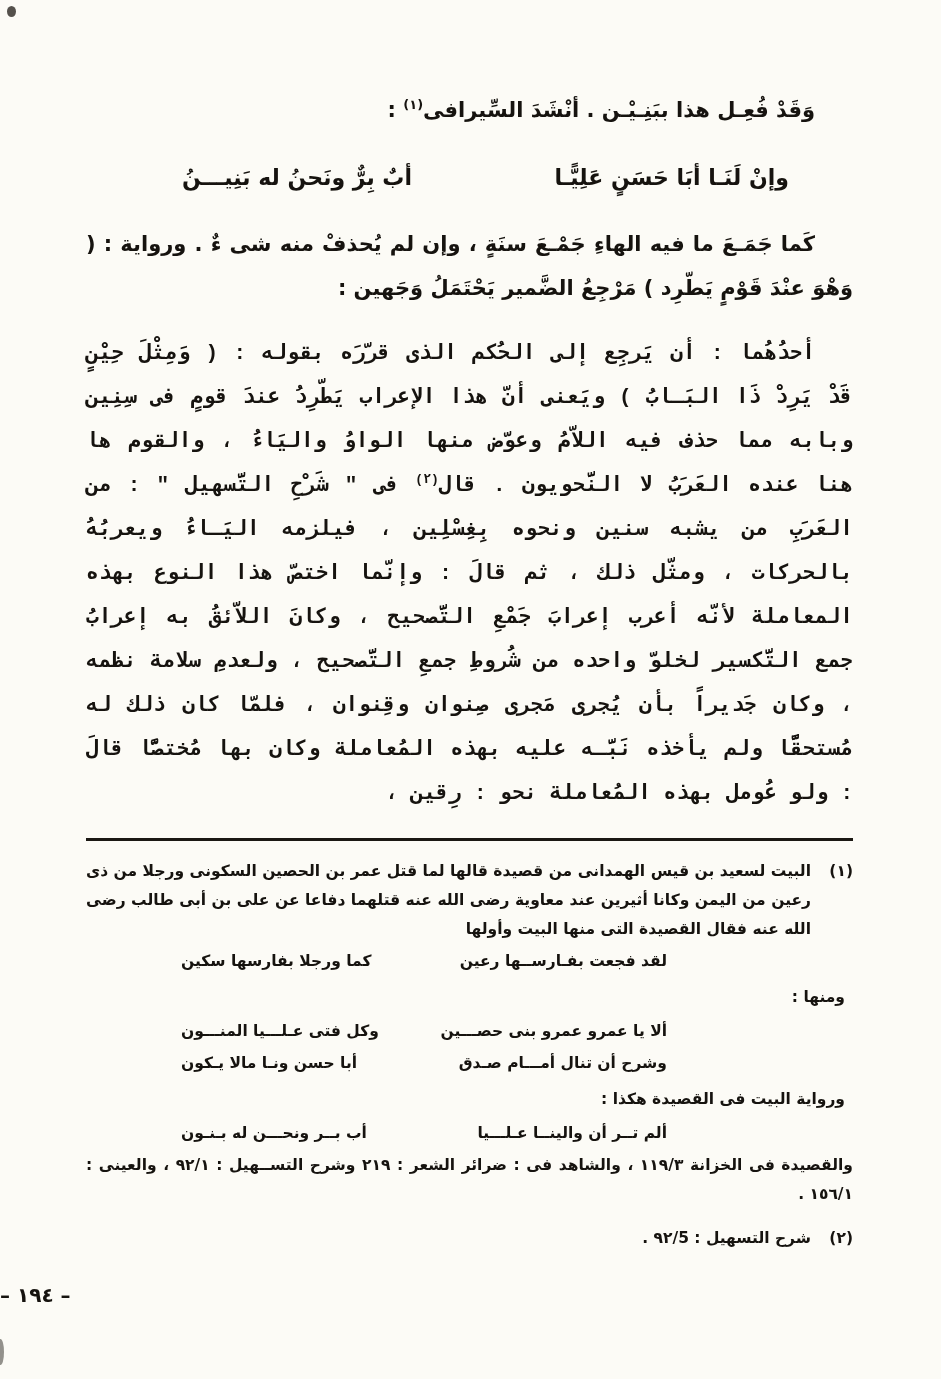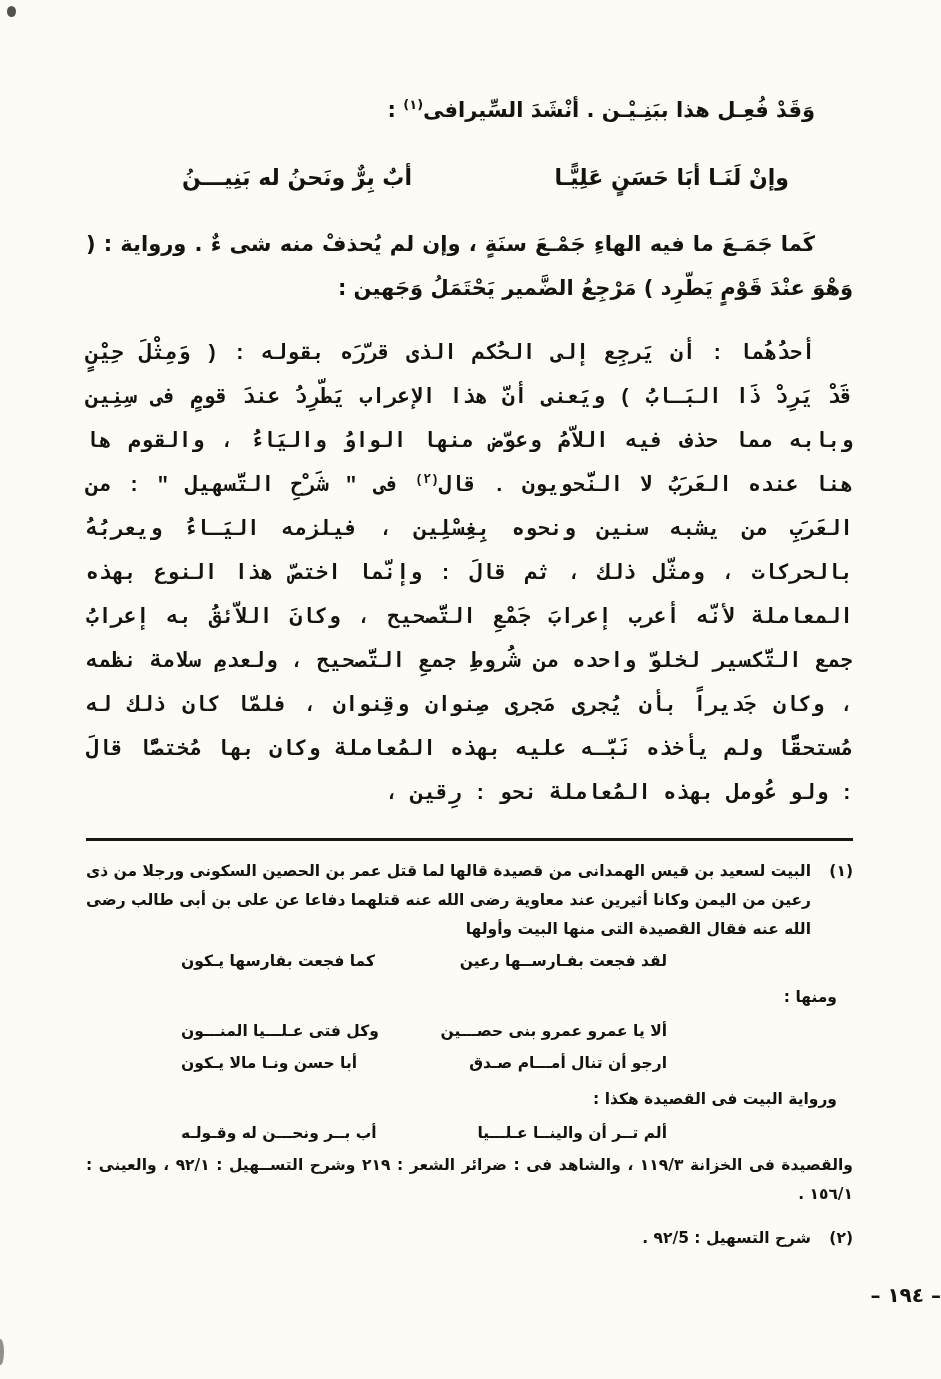--- a/index.html
+++ b/index.html
@@ -64,30 +64,30 @@
 
   .fn-verse {
     display: flex;
     justify-content: space-between;
     align-items: baseline;
     white-space: nowrap;
     padding-right: 186px;
     padding-left: 95px;
     margin: 3px 0;
   }
-  .fn-label { margin: 7px 16px 5px; }
+  .fn-label { margin: 7px 8px 5px; }
   .fn-refs { text-align: justify; }
   .footnote-2 { margin-top: 15px; }
 
   
   .page-number {
     position: absolute;
     bottom: 72px;
     left: 0; right: 0;
-    text-align: right;
+    text-align: left;
     font-size: 20px;
     font-weight: 700;
     letter-spacing: 3px;
   }
 
   
   .artifact { position: absolute; background: #2a2722; border-radius: 50%; opacity: .8; }
   .artifact.a1 { top: 6px; left: 7px; width: 9px; height: 11px; }
   .artifact.a2 { bottom: 14px; left: -3px; width: 7px; height: 26px; opacity: .5; }
 </style>
@@ -123,40 +123,40 @@
 
     <div class="footnotes">
 
       <div class="footnote">
         <span class="fn-marker">(١)</span>
         <span class="fn-body">البيت لسعيد بن قيس الهمدانى من قصيدة قالها لما قتل عمر بن الحصين السكونى ورجلا من ذى رعين من اليمن وكانا أثيرين عند معاوية رضى الله عنه قتلهما دفاعا عن على بن أبى طالب رضى الله عنه فقال القصيدة التى منها البيت وأولها</span>
       </div>
 
       <div class="fn-verse">
         <span>لقد فجعت بفـارســها رعين</span>
-        <span>كما فجعت بفارسها يـكون</span>
+        <span>كما ورجلا بفارسها سكين</span>
       </div>
 
       <div class="fn-label">ومنها :</div>
 
       <div class="fn-verse">
         <span>ألا يا عمرو عمرو بنى حصـــين</span>
         <span>وكل فتى عـلـــيا المنـــون</span>
       </div>
 
       <div class="fn-verse">
-        <span>ارجو أن تنال أمـــام صـدق</span>
+        <span>وشرح أن تنال أمـــام صـدق</span>
         <span>أبا حسن ونـا مالا يـكون</span>
       </div>
 
       <div class="fn-label">ورواية البيت فى القصيدة هكذا :</div>
 
       <div class="fn-verse">
         <span>ألم تــر أن والينــا عـلـــيا</span>
-        <span>أب بــر ونحـــن له وقـولـه</span>
+        <span>أب بــر ونحـــن له بـنـون</span>
       </div>
 
       <div class="fn-refs">والقصيدة فى الخزانة ١١٩/٣ ، والشاهد فى : ضرائر الشعر : ٢١٩ وشرح التســهيل : ٩٢/١ ، والعينى : ١٥٦/١ .</div>
 
       <div class="footnote footnote-2">
         <span class="fn-marker">(٢)</span>
         <span class="fn-body">شرح التسهيل : ٩٢/5 .</span>
       </div>
 
     </div>

